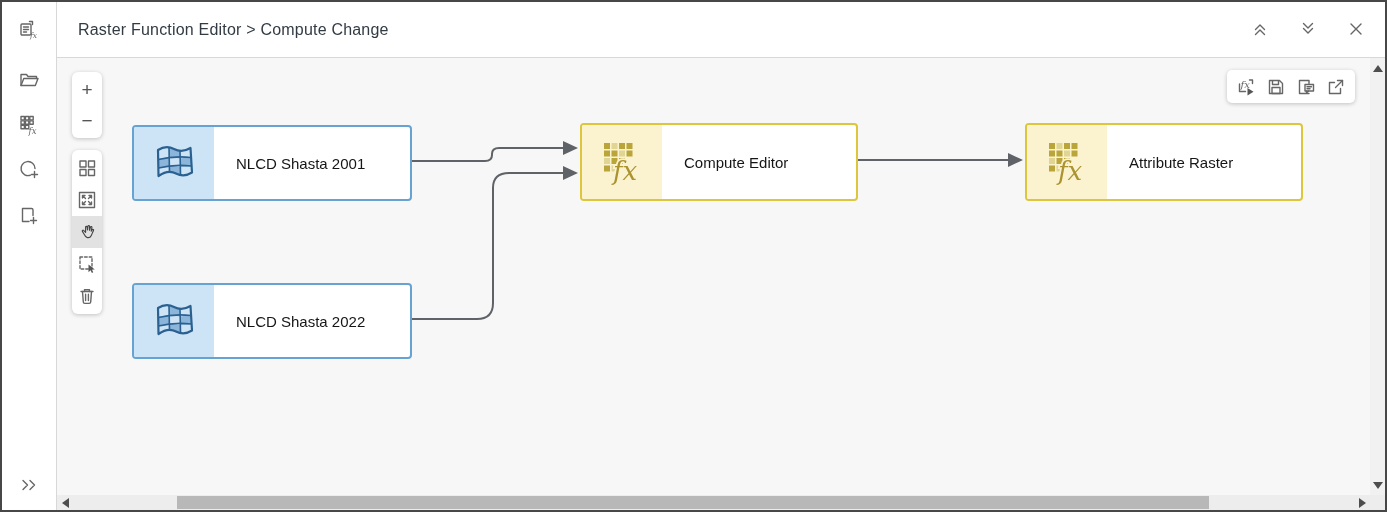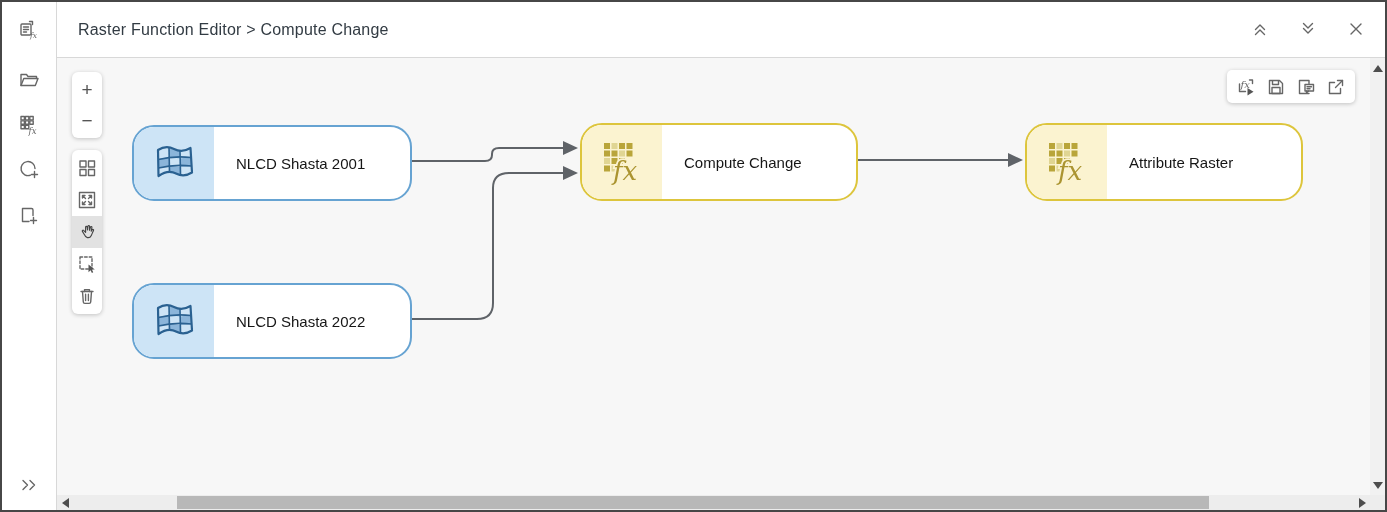--- a/index.html
+++ b/index.html
@@ -15,21 +15,21 @@
   .header{position:absolute;left:55px;top:0;right:0;height:56px;background:#fff;border-bottom:1px solid #d8d8d8;box-sizing:border-box;text-decoration:underline;}
   .header-title{position:absolute;left:21px;top:0;height:55px;display:flex;align-items:center;font-size:16px;color:#323b43;letter-spacing:.2px;}
   .header-ctrl{position:absolute;top:14px;width:26px;height:26px;display:flex;align-items:center;justify-content:center;cursor:pointer;}
   .hc-collapse{right:112px;} .hc-expand{right:64px;} .hc-close{right:16px;}
 
   
   .canvas{position:absolute;left:55px;top:56px;width:1313px;height:437px;background:#f7f7f7;overflow:hidden;}
   .edges{position:absolute;left:0;top:0;pointer-events:none;}
 
   
-  .node{position:absolute;display:flex;align-items:stretch;background:#fff;border-radius:22px;overflow:hidden;cursor:pointer;}
+  .node{position:absolute;display:flex;align-items:stretch;background:#fff;border-radius:4px;overflow:hidden;cursor:pointer;}
   .node-raster{border:2px solid #66a3d2;}
   .node-func{border:2px solid #ddc53c;}
   .node-iconbox{width:80px;display:flex;align-items:center;justify-content:center;flex:none;}
   .node-raster .node-iconbox{background:#cde4f6;}
   .node-func .node-iconbox{background:#fbf3d0;}
   .node-label{display:flex;align-items:center;padding-left:22px;font-size:15px;color:#161616;white-space:nowrap;}
 
   
   .tool-card{position:absolute;background:#fff;border-radius:6px;box-shadow:0 1px 4px rgba(0,0,0,.22);display:flex;flex-direction:column;align-items:stretch;padding:2px 0;}
   .tool-btn{width:30px;height:31px;display:flex;align-items:center;justify-content:center;cursor:pointer;color:#555;font-size:19px;line-height:1;}
@@ -225,21 +225,21 @@
               <rect x="28.5" y="11.5" width="6" height="6" fill="#b9a53a"></rect>
             <rect x="6" y="19" width="6" height="6" fill="#e0d593"></rect>
               <rect x="13.5" y="19" width="6" height="6" fill="#b9a53a"></rect>
               <rect x="21" y="19" width="6" height="6" fill="#b9a53a"></rect>
             <rect x="6" y="26.5" width="6" height="6" fill="#b9a53a"></rect>
               <rect x="13.5" y="26.5" width="6" height="6" fill="#e0d593"></rect>
           </g>
           <text x="15" y="41" font-size="26" class="fx-serif" fill="#ab9430" stroke="#fbf3d0" stroke-width="3.5" paint-order="stroke">fx</text>
         </svg>
       </div>
-      <div class="node-label">Compute Change</div>
+      <div class="node-label">Compute Editor</div>
     </div>
 
     <div class="node node-func" style="left:968px;top:65px;width:274px;height:74px">
       <div class="node-iconbox">
         <svg width="48" height="46" viewBox="0 0 48 46">
           <g>
             <rect x="6" y="4" width="6" height="6" fill="#b9a53a"></rect>
               <rect x="13.5" y="4" width="6" height="6" fill="#e0d593"></rect>
               <rect x="21" y="4" width="6" height="6" fill="#b9a53a"></rect>
               <rect x="28.5" y="4" width="6" height="6" fill="#b9a53a"></rect>

